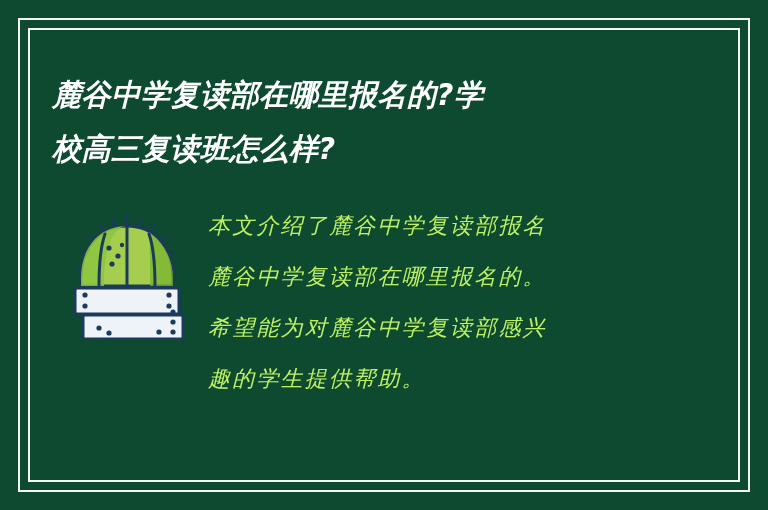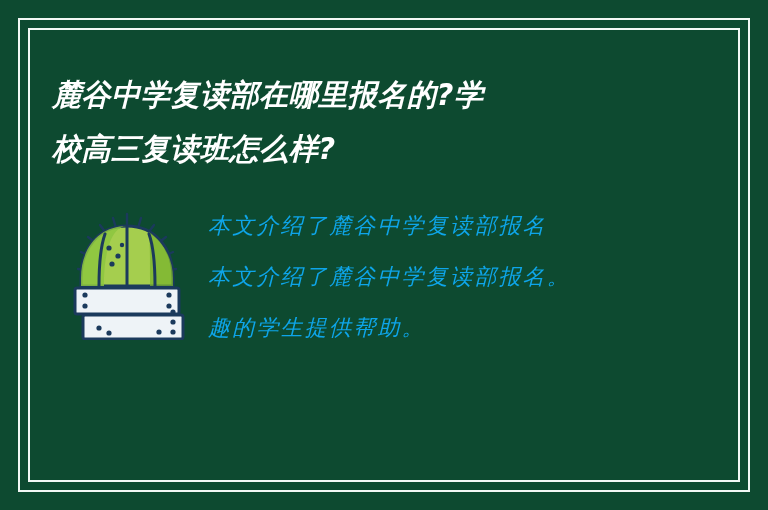--- a/index.html
+++ b/index.html
@@ -81,21 +81,21 @@
     display: block;
   }
 
   .body-text {
     flex: 1 1 auto;
     padding-left: 6px;
     padding-top: 2px;
   }
 
   .body-line {
-    color: #0ea5e9;
+    color: #bef264;
     font-family: "DejaVu Serif", "Liberation Serif", serif;
     font-size: 22px;
     font-style: italic;
     font-weight: 400;
     letter-spacing: 2.2px;
     line-height: 51px;
     white-space: nowrap;
   }
 </style>
 </head>
@@ -164,17 +164,18 @@
         <circle cx="104" cy="120" r="2.6"></circle>
         <circle cx="90" cy="120" r="2.6"></circle>
         <circle cx="30" cy="116" r="2.6"></circle>
         <circle cx="40" cy="121" r="2.6"></circle>
       </g>
     </svg>
   </div>
 
   <div class="body-text">
     <div class="body-line">本文介绍了麓谷中学复读部报名</div>
-    <div class="body-line">本文介绍了麓谷中学复读部报名。</div>
+    <div class="body-line">麓谷中学复读部在哪里报名的。</div>
+    <div class="body-line">希望能为对麓谷中学复读部感兴</div>
     <div class="body-line">趣的学生提供帮助。</div>
   </div>
 
 </div>
 
 </body></html>

